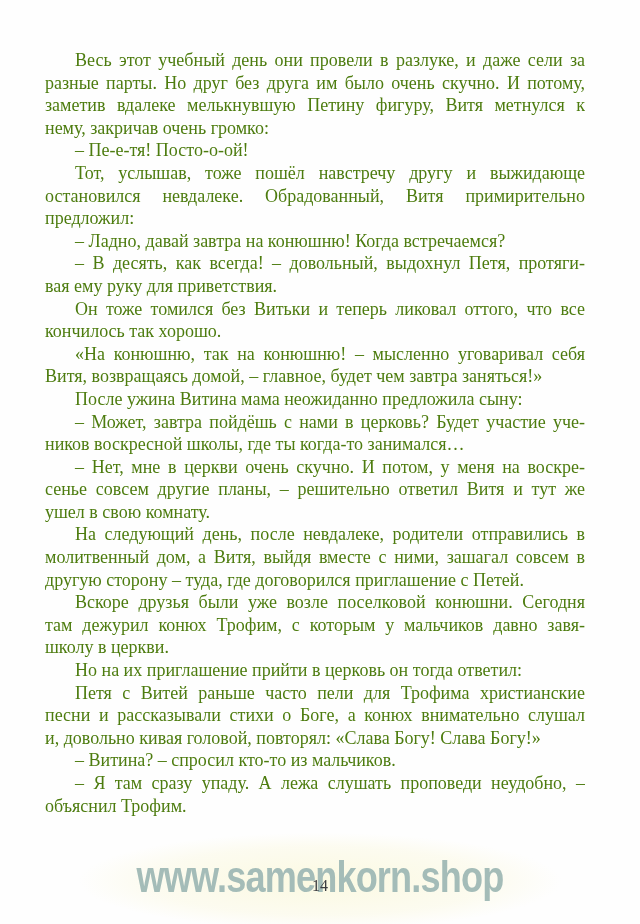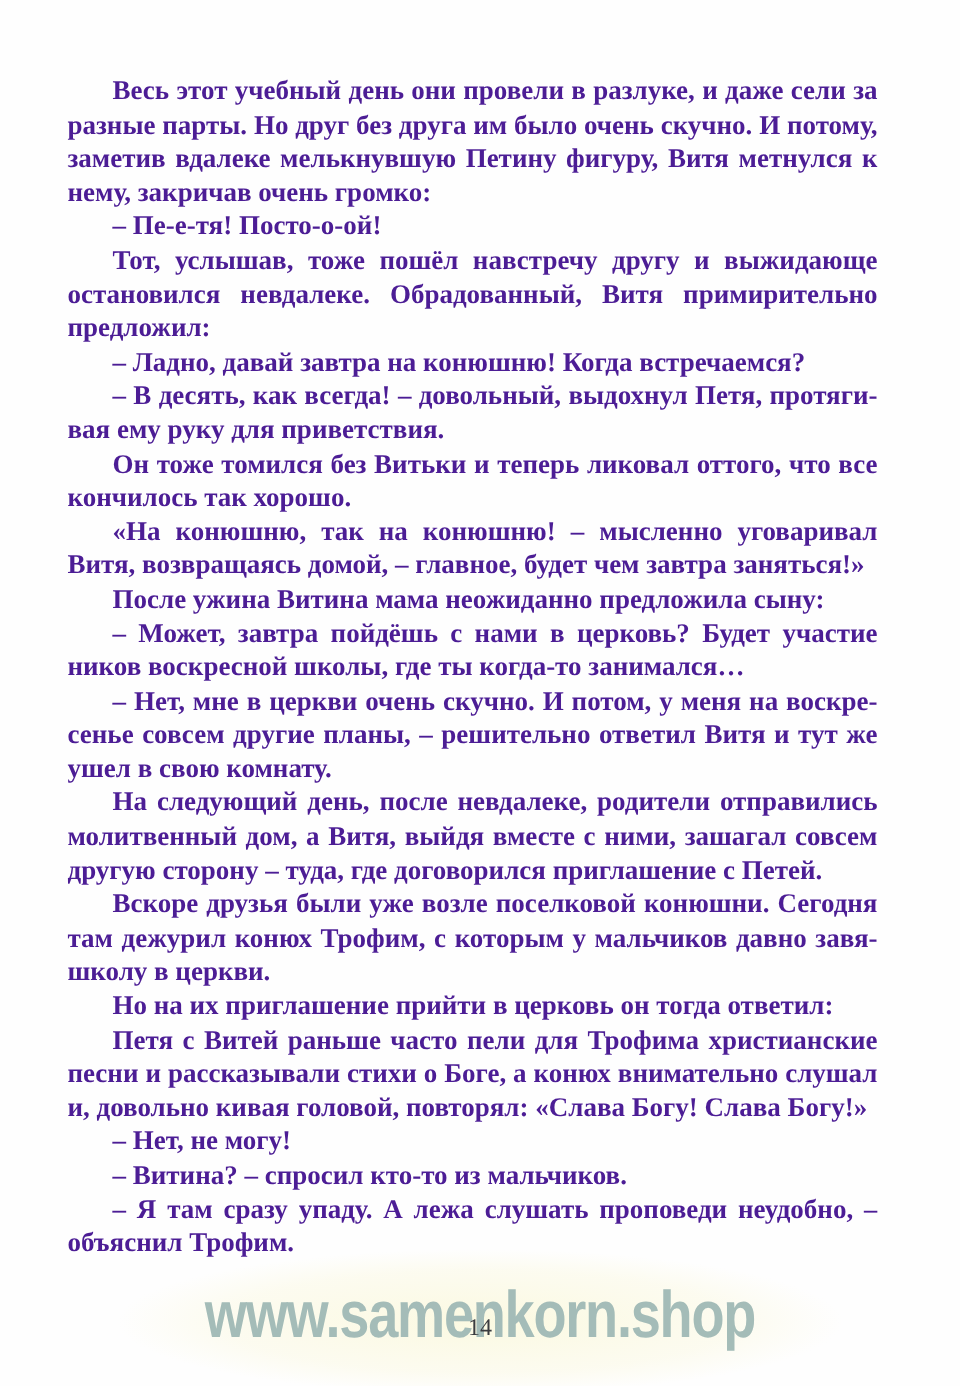--- a/index.html
+++ b/index.html
@@ -73,21 +73,21 @@
     z-index: 3;
     font-size: 16px;
     line-height: 20px;
     color: #3b3c40;
   }
 </style>
 </head>
 <body>
 
 <div class="page">
-  <div class="text-block" id="text-block" style="color: #4c1d95; font-weight: bold;">
+  <div class="text-block" id="text-block" style="color: #4d7c0f;">
       <div class="paragraph">
         <div class="line first">Весь этот учебный день они провели в разлуке, и даже сели за</div>
         <div class="line">разные парты. Но друг без друга им было очень скучно. И потому,</div>
         <div class="line">заметив вдалеке мелькнувшую Петину фигуру, Витя метнулся к</div>
         <div class="line last">нему, закричав очень громко:</div>
       </div>
       <div class="paragraph">
         <div class="line first last">– Пе-е-тя! Посто-о-ой!</div>
       </div>
       <div class="paragraph">
@@ -134,23 +134,20 @@
       </div>
       <div class="paragraph">
         <div class="line first last">Но на их приглашение прийти в церковь он тогда ответил:</div>
       </div>
       <div class="paragraph">
         <div class="line first">Петя с Витей раньше часто пели для Трофима христианские</div>
         <div class="line">песни и рассказывали стихи о Боге, а конюх внимательно слушал</div>
         <div class="line last">и, довольно кивая головой, повторял: «Слава Богу! Слава Богу!»</div>
       </div>
       <div class="paragraph">
-        <div class="line first last">– Нет, не могу!</div>
-      </div>
-      <div class="paragraph">
         <div class="line first last">– Витина? – спросил кто-то из мальчиков.</div>
       </div>
       <div class="paragraph">
         <div class="line first">– Я там сразу упаду. А лежа слушать проповеди неудобно, –</div>
         <div class="line last">объяснил Трофим.</div>
       </div>
     </div>
   <div class="wm-glow"></div>
   <div class="watermark" style="color: rgb(164, 188, 184);">
     <span>www.samenkorn.shop</span>

